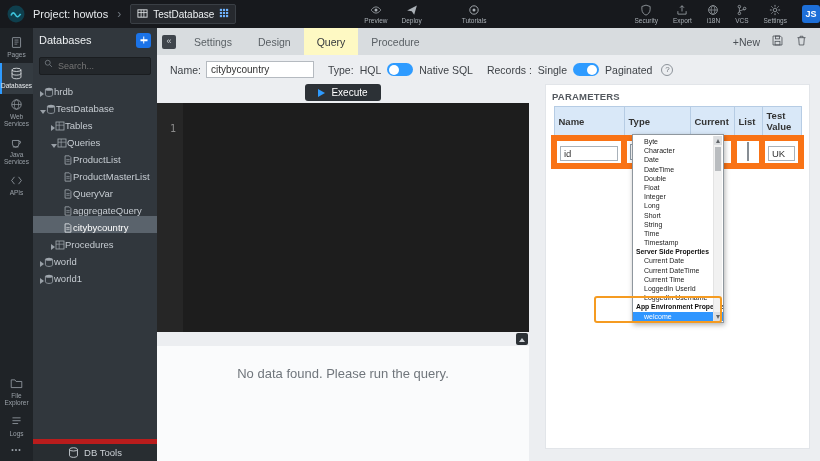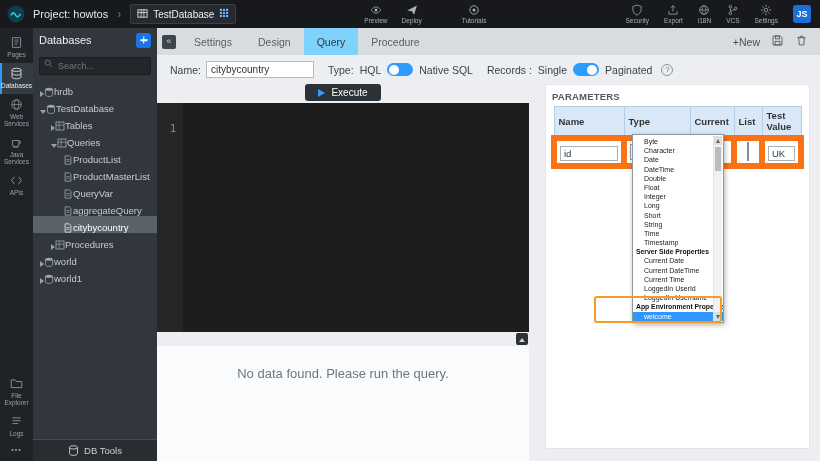--- a/index.html
+++ b/index.html
@@ -13,21 +13,21 @@
   .logo { width:18px; height:18px; margin:0 8px 0 7px; flex:none; cursor:pointer; }
   .project { font-size:11px; color:#e6e9ec; white-space:nowrap; }
   .chev { color:#6e757c; font-size:12px; margin:0 9px; }
   .dbsel { display:flex; align-items:center; gap:5px; background:#26292e; border:1px solid #3a3f45;
            border-radius:2px; height:20px; padding:0 6px; font-size:10px; color:#eef1f3; cursor:pointer; }
   .tb-act { display:flex; flex-direction:column; align-items:center; gap:1px; color:#aab0b6;
             font-size:6.5px; cursor:pointer; line-height:7px; }
   .tb-act svg { width:12px; height:12px; }
   .center-actions { display:flex; align-items:center; gap:14px; margin-left:128px; }
   .gap-l { margin-left:26px; }
-  .right-actions { margin-left:auto; display:flex; align-items:center; gap:15px; padding-right:9px; }
+  .right-actions { margin-left:auto; display:flex; align-items:center; gap:15px; }
   .avatar { width:18px; height:18px; border-radius:3px; background:#1d6fd8; color:#fff; font-size:9px;
             font-weight:bold; display:flex; align-items:center; justify-content:center; cursor:pointer; }
 
   
   .rail { position:absolute; top:28px; left:0; bottom:0; width:33px; background:#1f2327;
           display:flex; flex-direction:column; align-items:center; padding-top:4px; z-index:15; }
   .rail-item { width:33px; padding:4px 1px 5px; display:flex; flex-direction:column; align-items:center;
                gap:2px; color:#99a0a7; font-size:6.5px; line-height:7px; text-align:center; cursor:pointer; }
   .rail-item svg { width:13px; height:13px; }
   .rail-item.active { background:#343b41; color:#e9ecef; box-shadow:inset 2px 0 0 #2e9bff; }
@@ -49,32 +49,32 @@
   .tree { display:flex; flex-direction:column; }
   .trow { height:17px; display:flex; align-items:flex-end; font-size:9.5px; color:#c6ccd2;
           cursor:pointer; white-space:nowrap; overflow:hidden; }
   .trow.l0 { padding-left:7px; } .trow.l1 { padding-left:18px; } .trow.l2 { padding-left:30px; }
   .trow.sel { background:#5a636c; color:#fff; }
   .trow svg { flex:none; width:10px; height:10px; }
   .car-r { flex:none; width:0; height:0; border-left:4px solid #99a0a7; border-top:3.5px solid transparent;
            border-bottom:3.5px solid transparent; }
   .car-d { flex:none; width:0; height:0; border-top:4px solid #99a0a7; border-left:3.5px solid transparent;
            border-right:3.5px solid transparent; }
-  .dbtools { margin-top:auto; height:22px; background:#282d31; border-top:1px solid #b91c1c;
+  .dbtools { margin-top:auto; height:22px; background:#282d31; border-top:5px solid #b91c1c;
              display:flex; align-items:center; justify-content:center; gap:5px; color:#ccd1d6;
              font-size:9.5px; cursor:pointer; }
   .dbtools svg { width:11px; height:11px; }
 
   
   .main { position:absolute; top:28px; left:157px; right:0; bottom:0; background:#eceef1; }
   .tabbar { height:27px; background:#d8dcdf; display:flex; align-items:center; }
   .clps { width:14px; height:14px; background:#3f454c; color:#cdd2d7; font-size:9px; line-height:13px;
           text-align:center; border-radius:2px; margin:0 5px 0 5px; cursor:pointer; }
   .tab { height:27px; display:flex; align-items:center; padding:0 13px; font-size:10.5px; color:#5a6065; cursor:pointer; }
-  .tab.active { background:#7dd3fc; color:#33373c; }
+  .tab.active { background:#fef9c3; color:#33373c; }
   .newbtn { margin-left:auto; font-size:10.5px; color:#4a4f55; cursor:pointer; }
   .tb-ico { margin-left:11px; cursor:pointer; } .tb-ico svg { width:13px; height:13px; }
   .tb-ico:last-child { margin-right:12px; }
 
   .toolbar { height:29px; display:flex; align-items:center; font-size:10.5px; color:#3f4348; padding-left:13px; }
   .toolbar .lbl { white-space:nowrap; }
   .name-input { width:108px; height:17px; font-size:10px; color:#333; border:1px solid #b5bac0;
                 background:#fff; padding:0 4px; margin-left:5px; outline:none; font-family:inherit; }
   .toggle { width:26px; height:13px; border-radius:7px; background:#2e9bff; position:relative;
             margin:0 6px; cursor:pointer; flex:none; }

